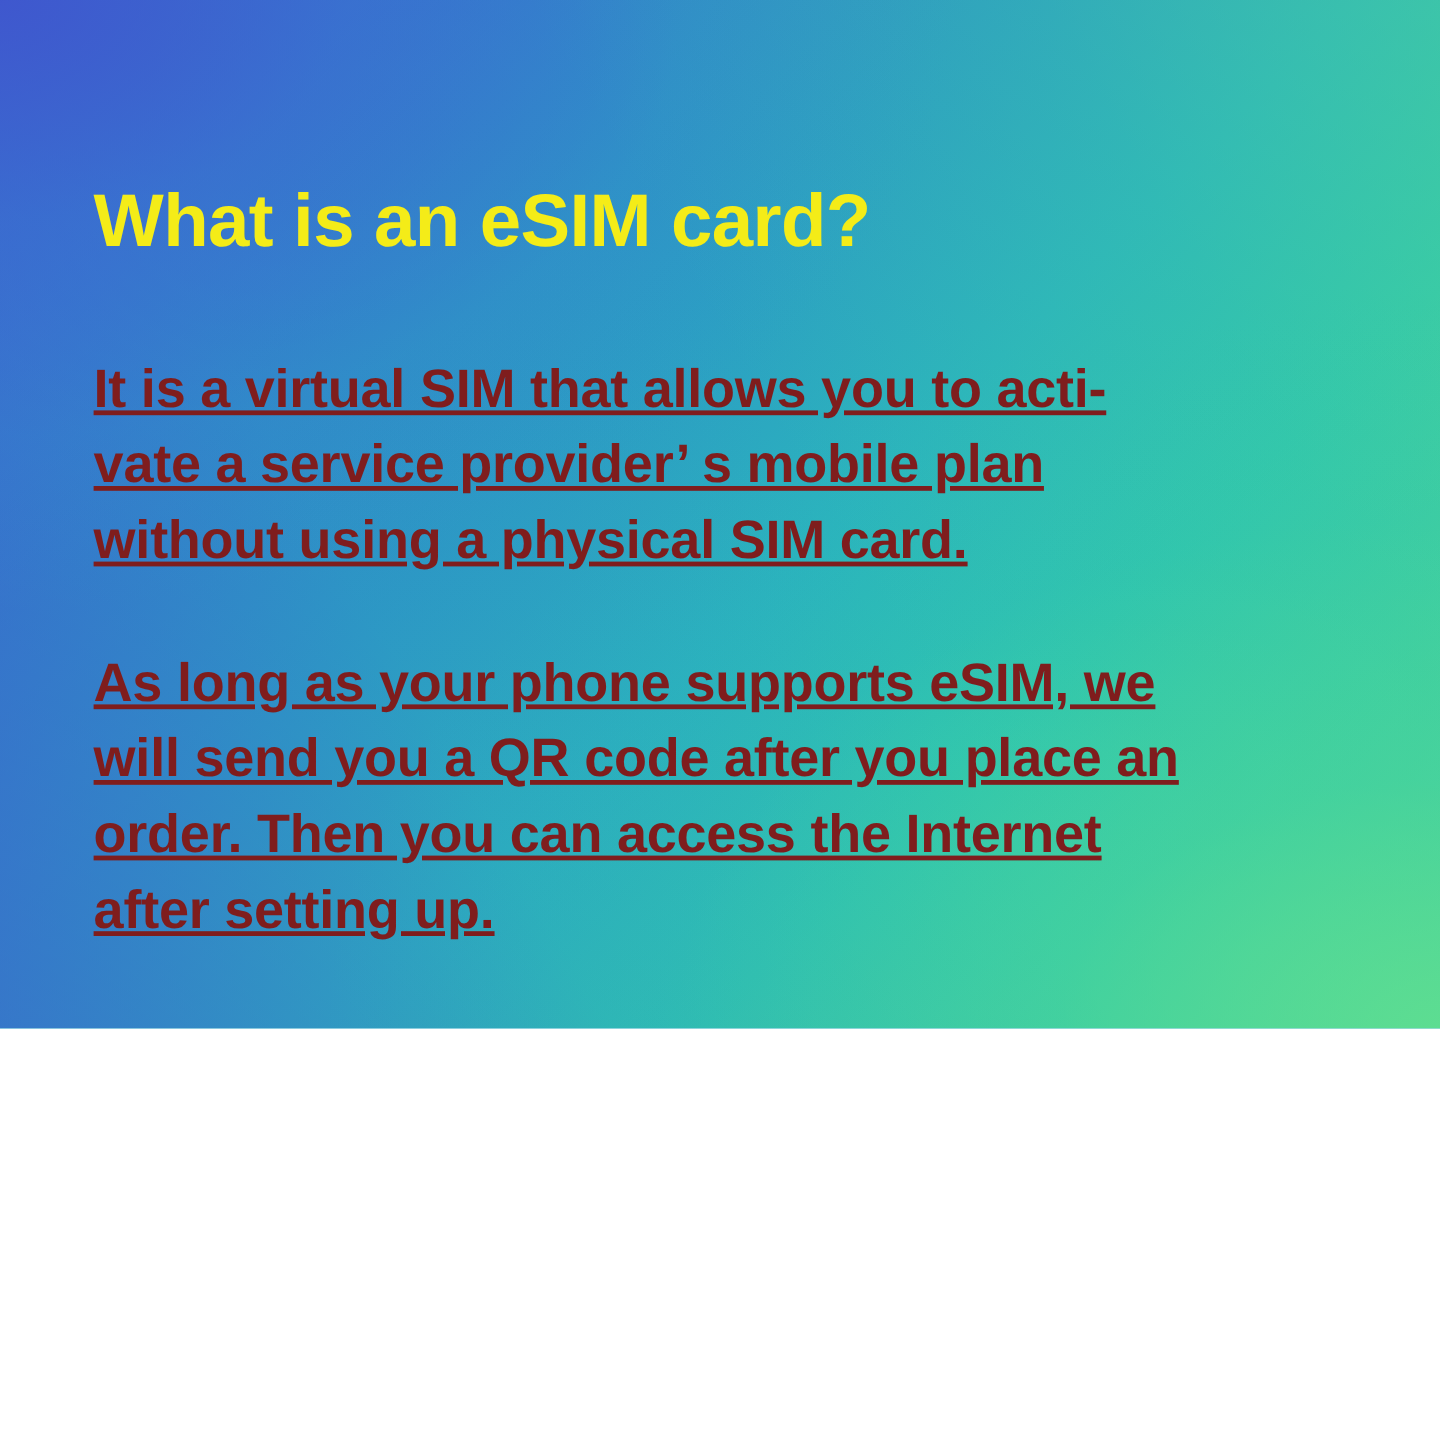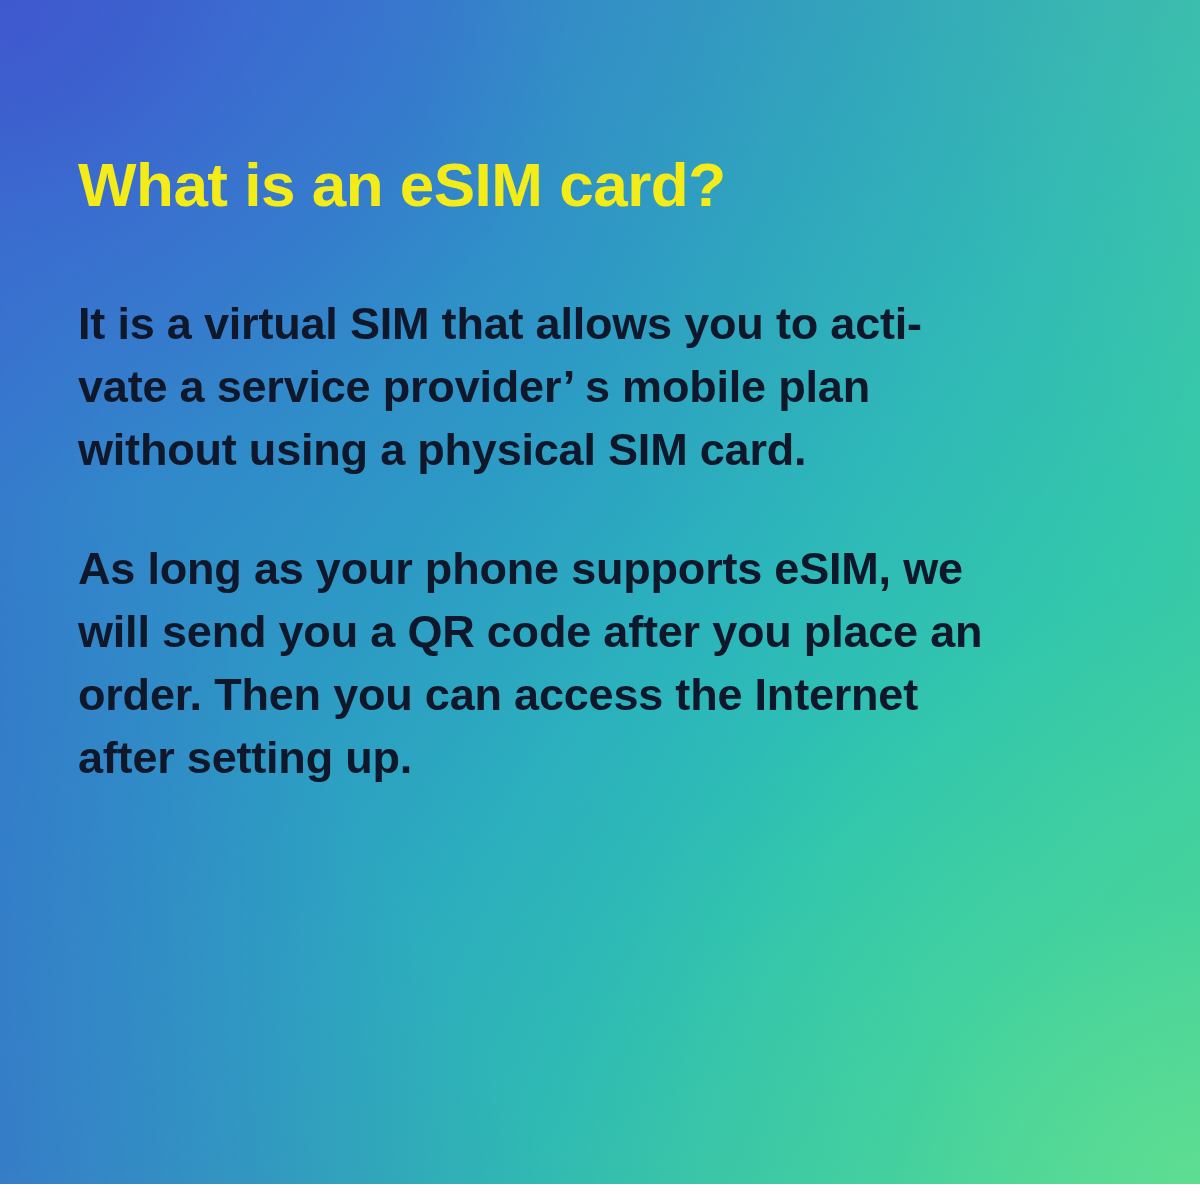--- a/index.html
+++ b/index.html
@@ -10,21 +10,21 @@
   body {
     width: 1200px;
     height: 1200px;
     overflow: hidden;
     font-family: "Liberation Sans", sans-serif;
   }
 
   #poster {
     position: relative;
     width: 1200px;
-    height: 1184px;
+    height: 857px;
     overflow: hidden;
     background-color: #2aa6c8;
   }
 
   
   .bg-layer-base {
     position: absolute;
     inset: 0;
     background: linear-gradient(
       135deg,
@@ -106,22 +106,23 @@
     left: 0;
     width: 980px;
   }
 
   .para {
     margin: 0 0 56px 0;
     font-size: 45px;
     line-height: 63px;
     font-weight: bold;
     letter-spacing: -0.2px;
-    color: #0f172a;
+    color: #7f1d1d;
     white-space: pre-line;
+    text-decoration: underline;
   }
 
   .para:last-child {
     margin-bottom: 0;
   }
 </style>
 </head>
 <body>
 
 <div id="poster">

